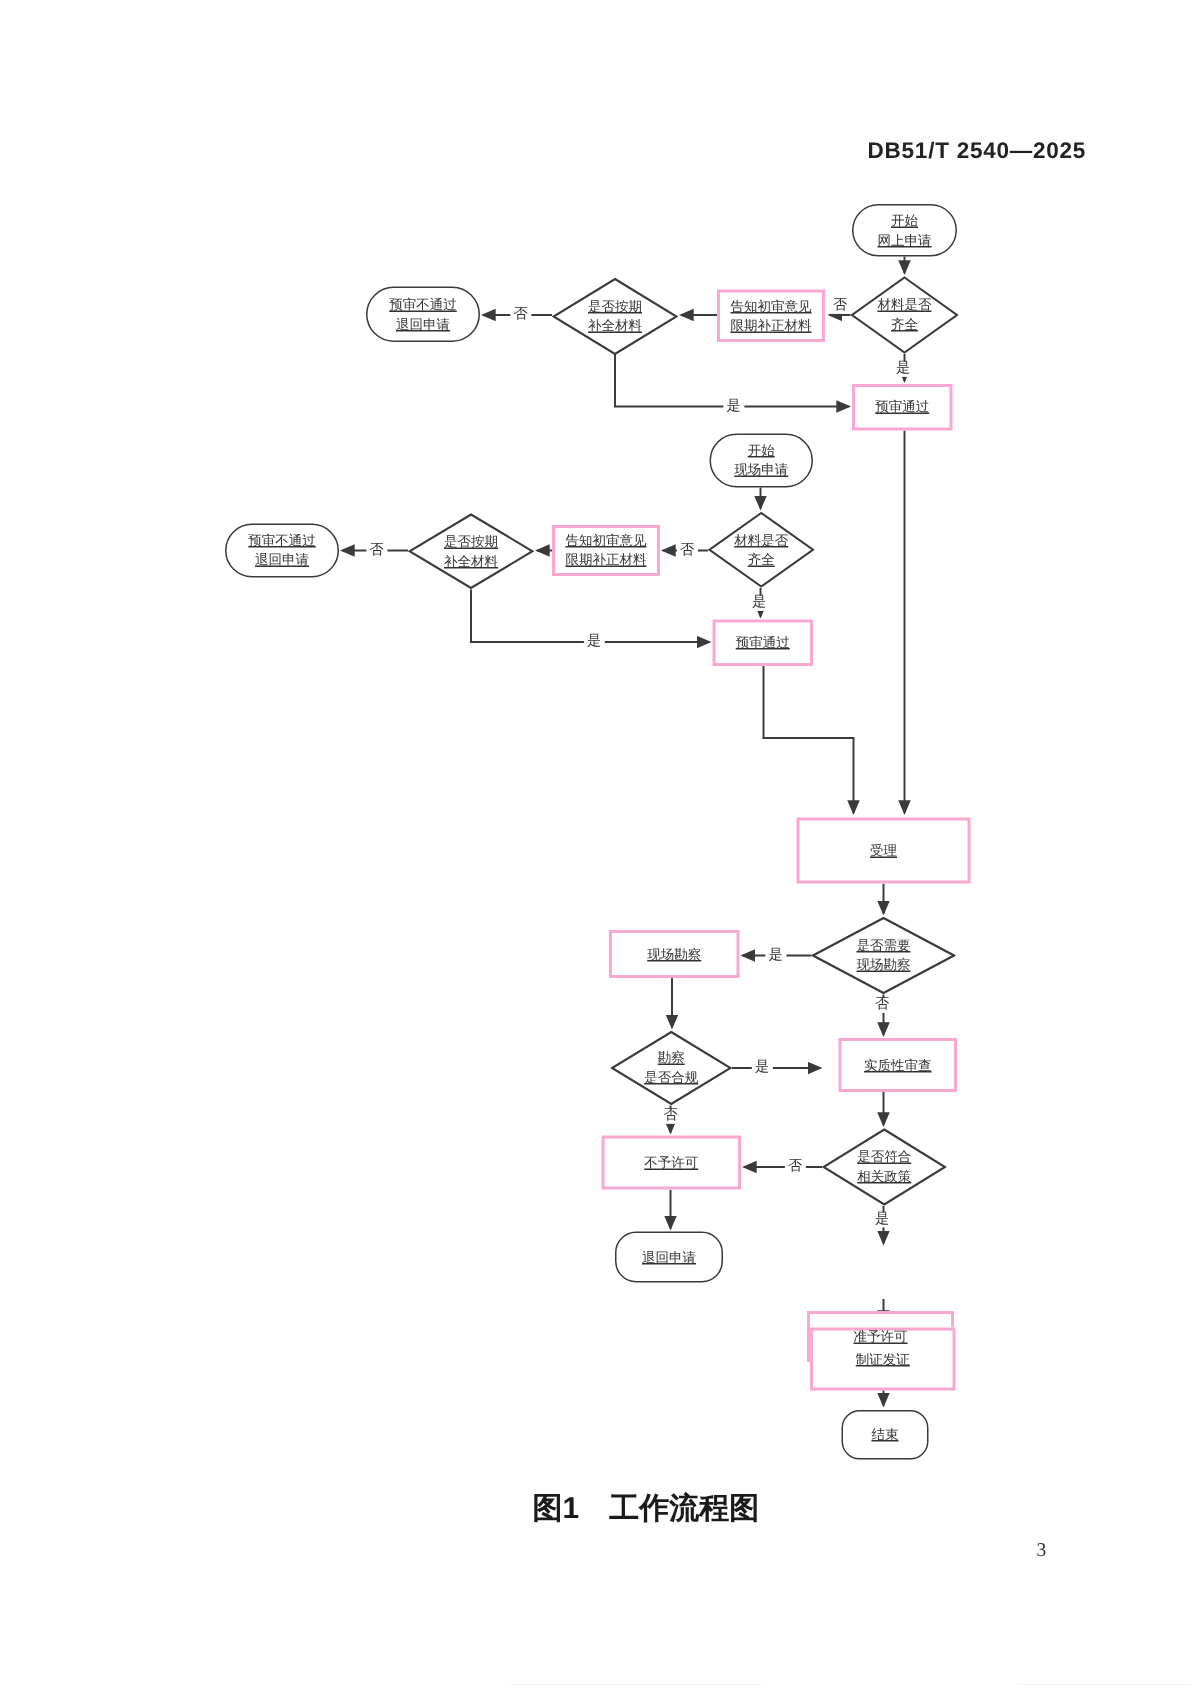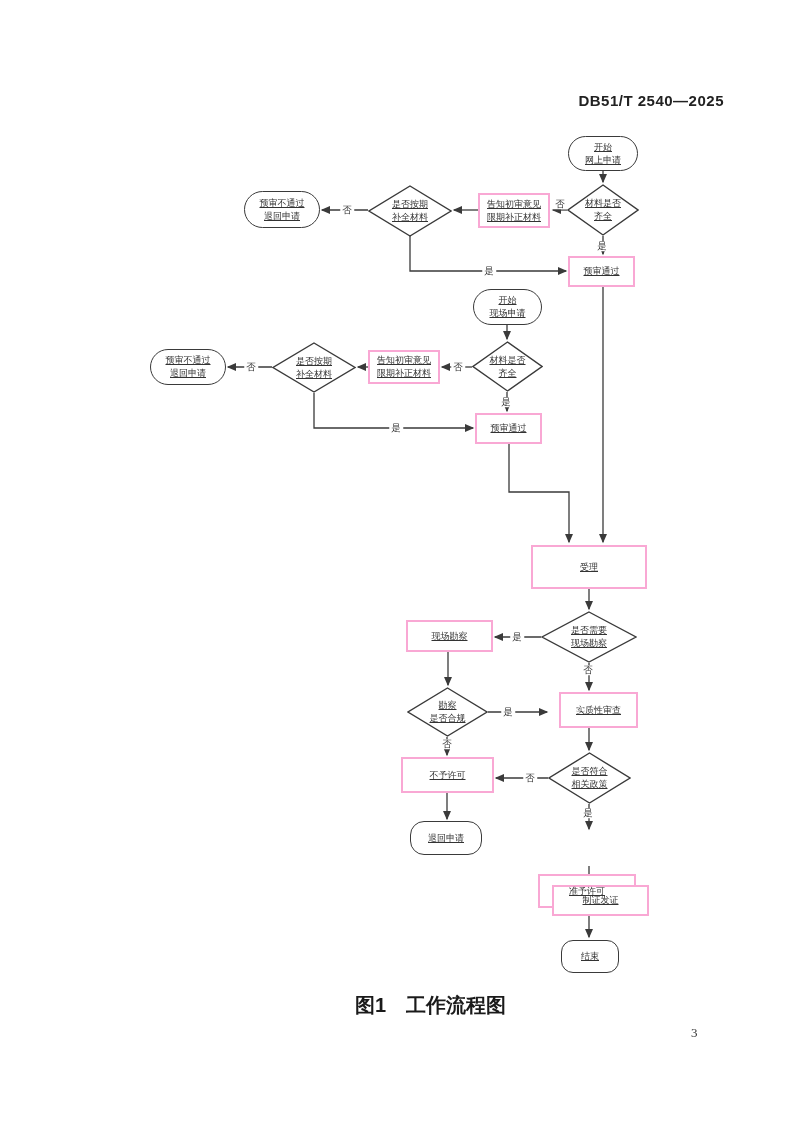--- a/index.html
+++ b/index.html
@@ -174,21 +174,21 @@
       </svg>
     <span class="nl">是否符合
 相关政策</span>
   </div>
   <div class="node rr14" style="left:410px;top:821px;width:72px;height:34px;">
     <span class="nl">退回申请</span>
   </div>
   <div class="node rect" style="left:538px;top:832px;width:98px;height:34px;margin-top:42px;">
     <span class="nl">准予许可</span>
   </div>
-  <div class="node rect" style="left:540px;top:885px;width:97px;height:31px;margin-left:12px;">
+  <div class="node rect" style="left:540px;top:885px;width:97px;height:42px;">
     <span class="nl">制证发证</span>
   </div>
   <div class="node rr14" style="left:561px;top:940px;width:58px;height:33px;border-radius:12px;">
     <span class="nl">结束</span>
   </div>
 
   <span class="elabel" style="left:560px;top:204px;">否</span>
   <span class="elabel" style="left:347px;top:210px;">否</span>
   <span class="elabel" style="left:489px;top:271px;">是</span>
   <span class="elabel" style="left:602px;top:246px;">是</span>

